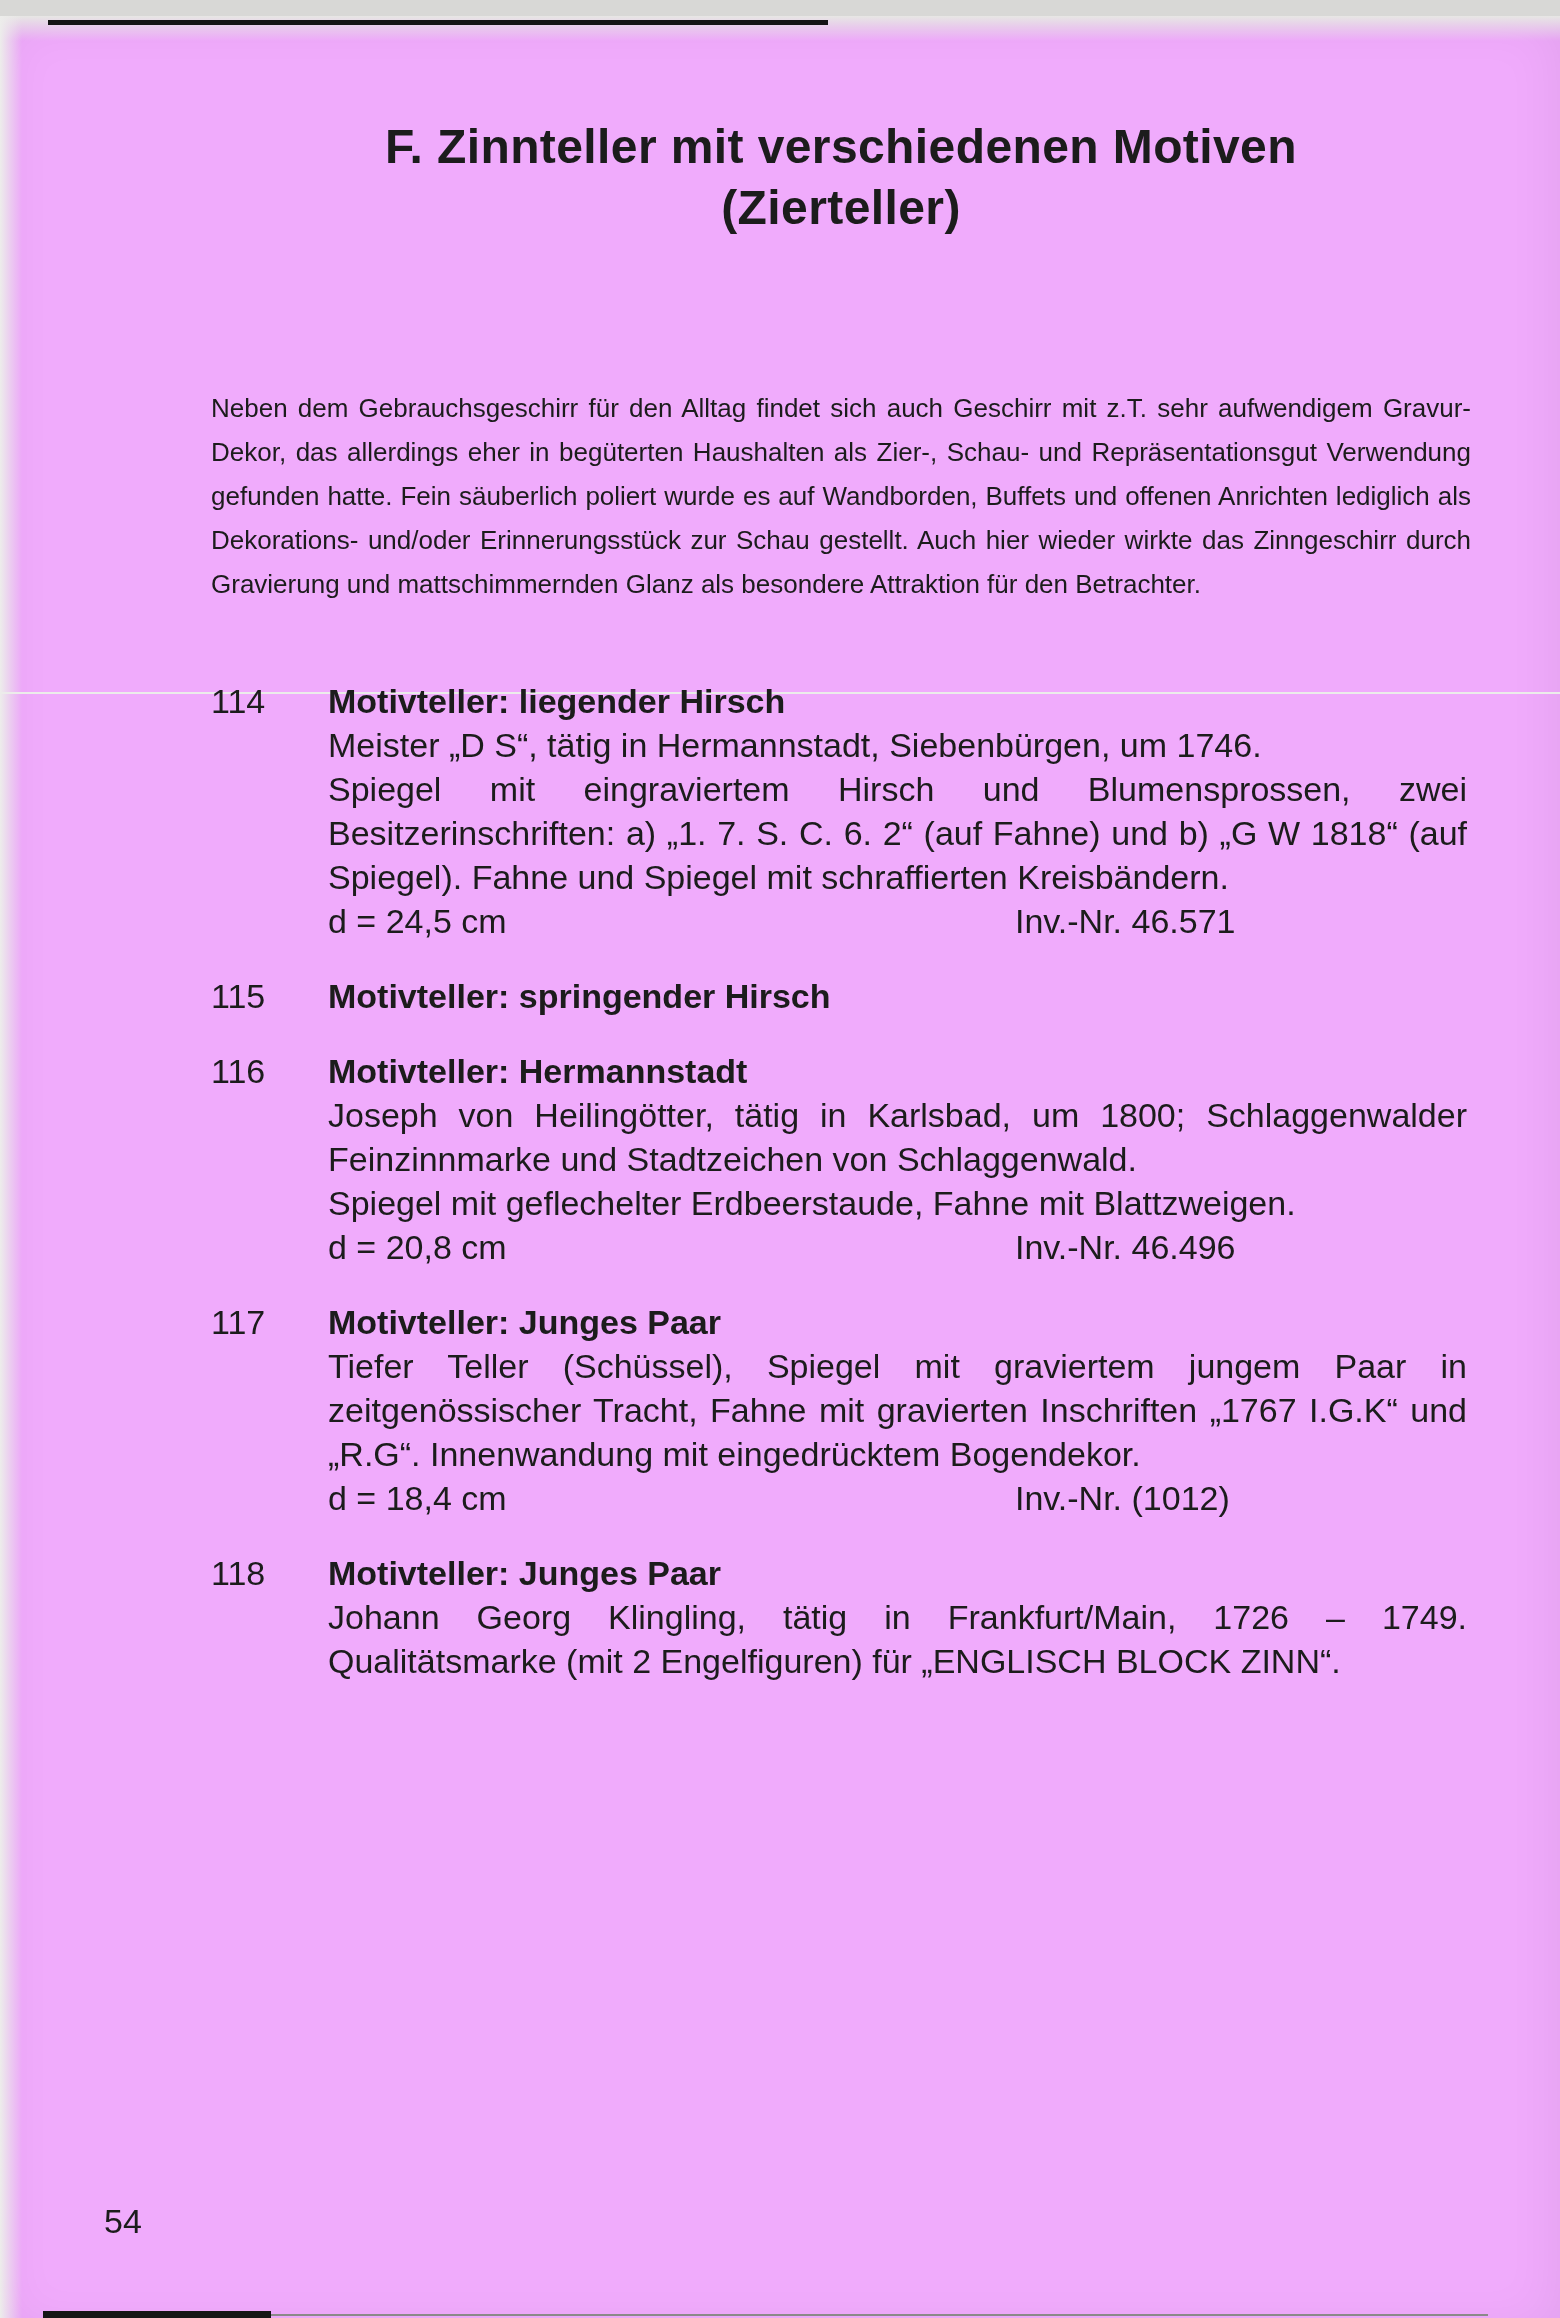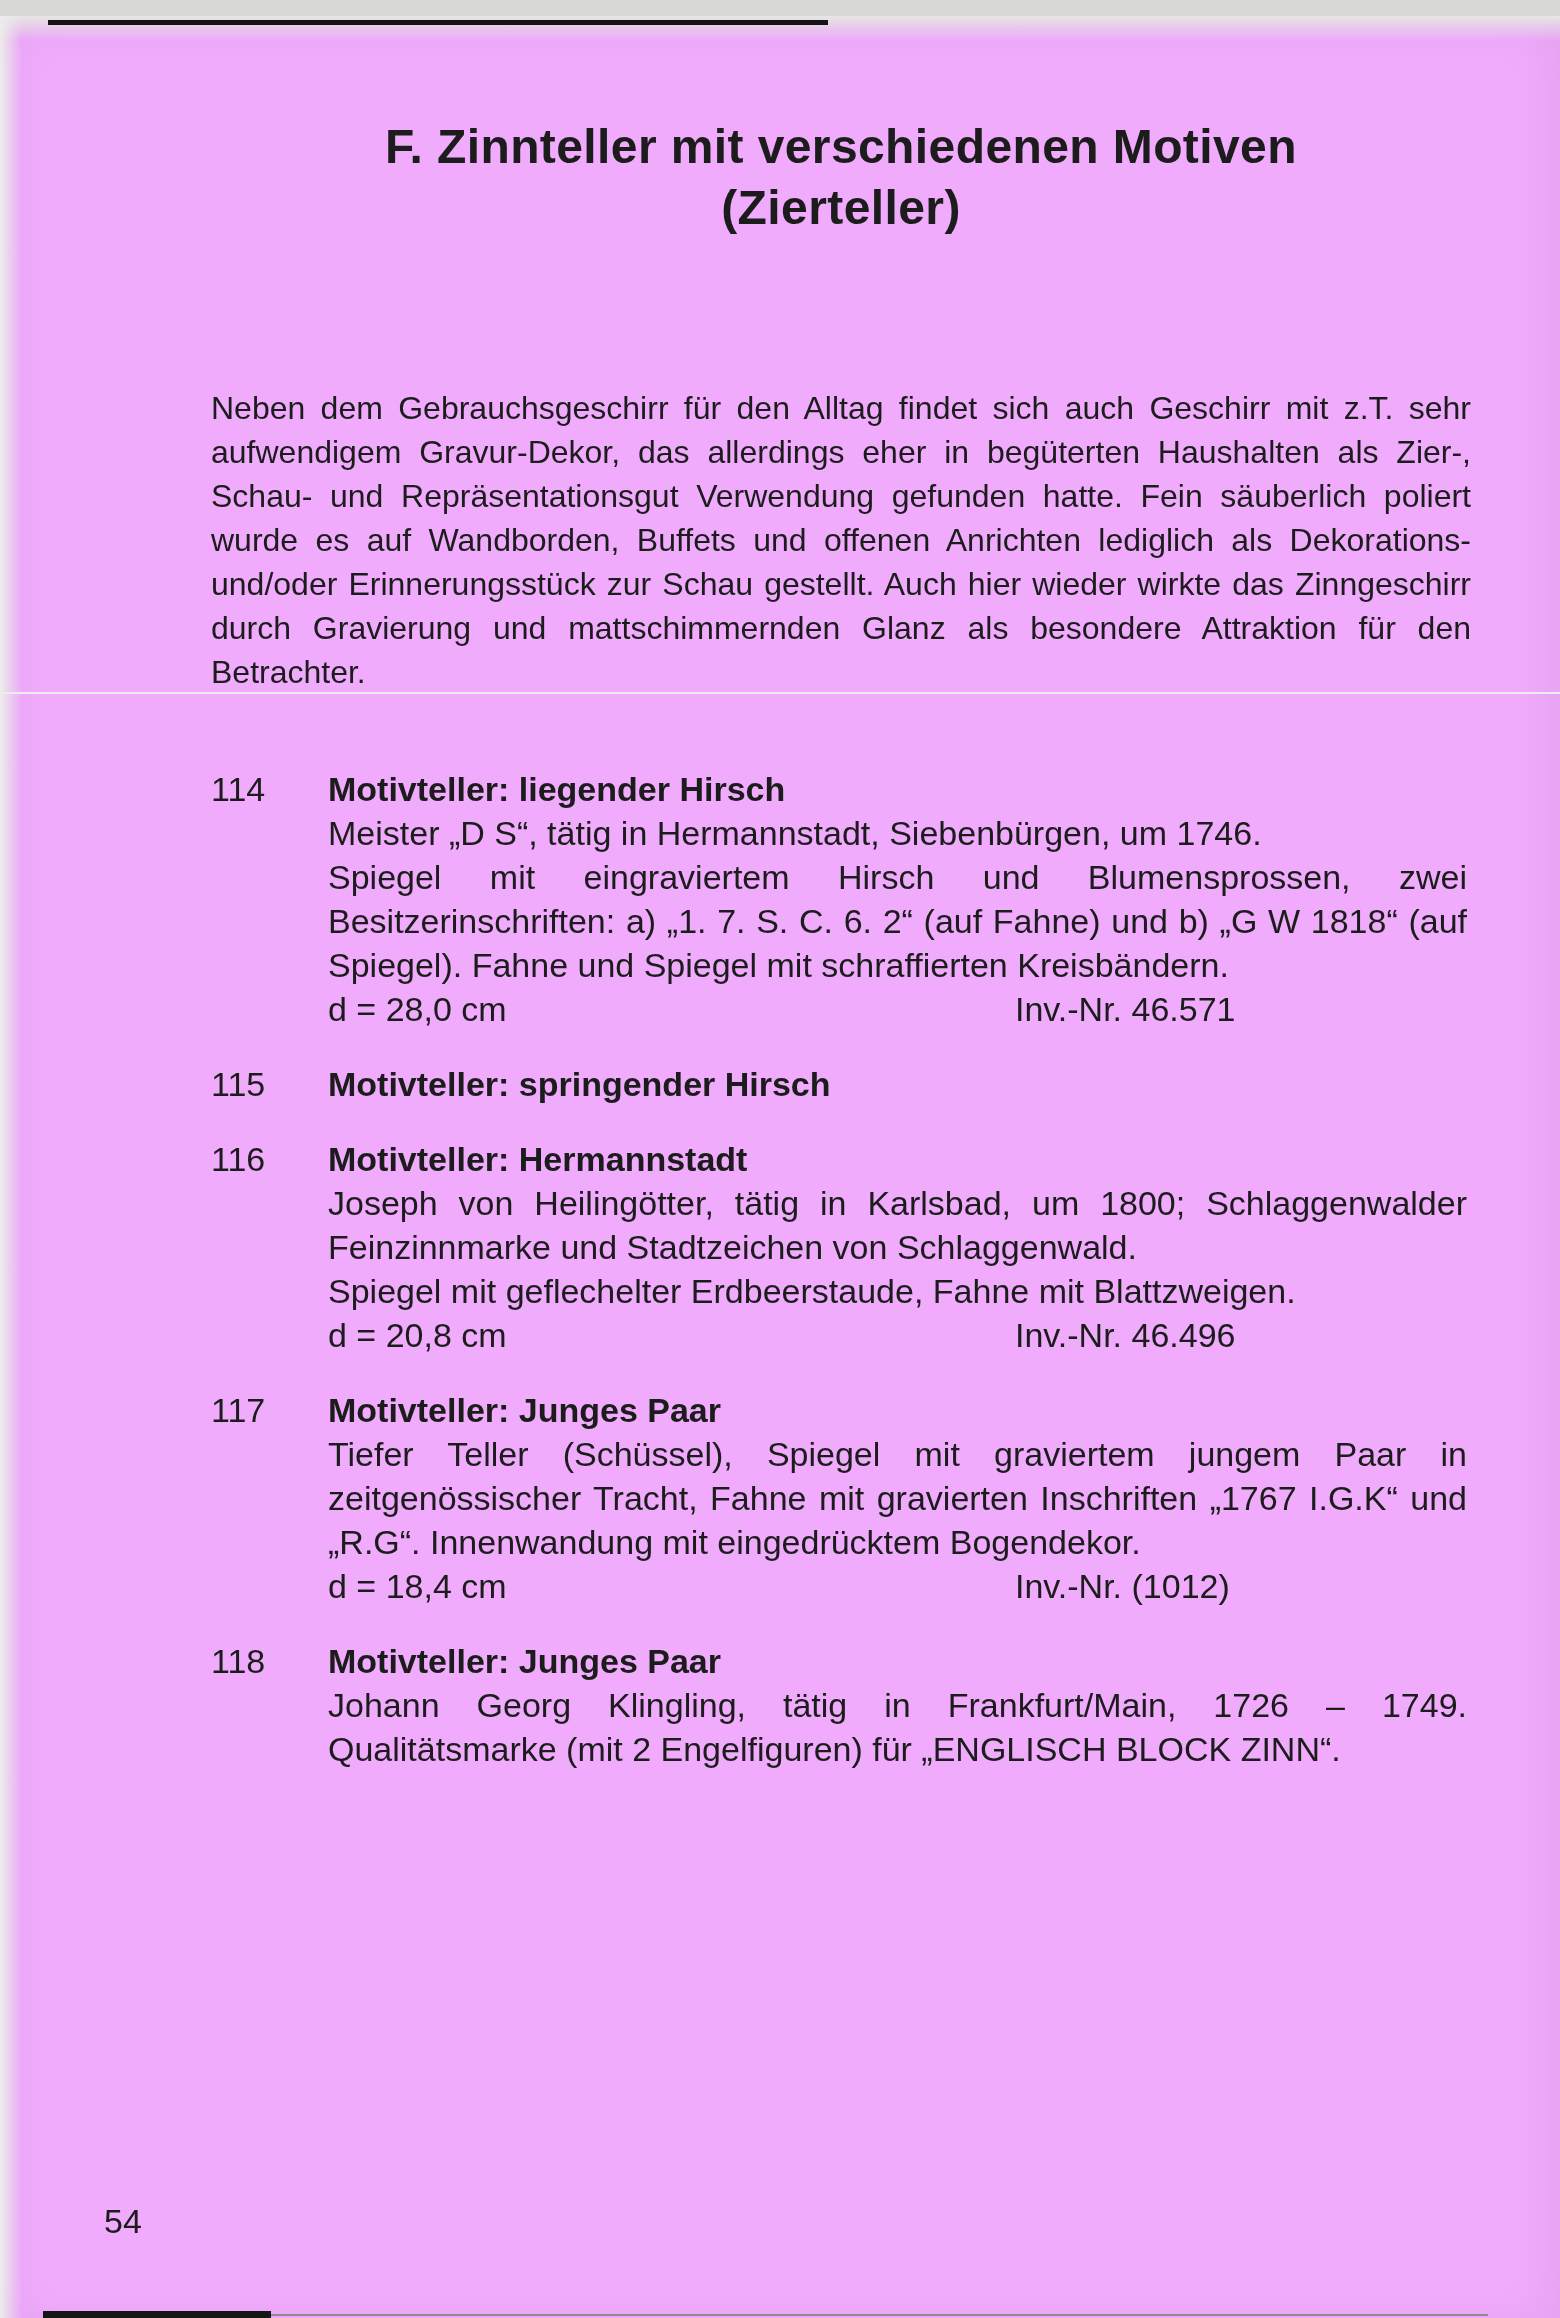--- a/index.html
+++ b/index.html
@@ -35,21 +35,21 @@
   }
   .title {
     font-size: 48px;
     line-height: 1.28;
     font-weight: bold;
     text-align: center;
     letter-spacing: 0.4px;
   }
   .intro {
     margin-top: 147px;
-    font-size: 32px;
+    font-size: 26px;
     line-height: 44px;
     text-align: justify;
   }
   .entries {
     margin-top: 73px;
   }
   .entry {
     display: flex;
     margin-bottom: 31px;
     font-size: 34px;
@@ -112,21 +112,21 @@
 
     <div class="entries">
 
       <div class="entry">
         <div class="entry-number">114</div>
         <div class="entry-content">
           <div class="entry-heading">Motivteller: liegender Hirsch</div>
           <p class="entry-line">Meister „D S“, tätig in Hermannstadt, Siebenbürgen, um 1746.</p>
           <p class="entry-line">Spiegel mit eingraviertem Hirsch und Blumensprossen, zwei Besitzerinschriften: a) „1. 7. S. C. 6. 2“ (auf Fahne) und b) „G W 1818“ (auf Spiegel). Fahne und Spiegel mit schraffierten Kreisbändern.</p>
           <div class="dim-row">
-            <span>d = 28,0 cm</span>
+            <span>d = 24,5 cm</span>
             <span class="inv">Inv.-Nr. 46.571</span>
           </div>
         </div>
       </div>
 
       <div class="entry">
         <div class="entry-number">115</div>
         <div class="entry-content">
           <div class="entry-heading">Motivteller: springender Hirsch</div>
         </div>

